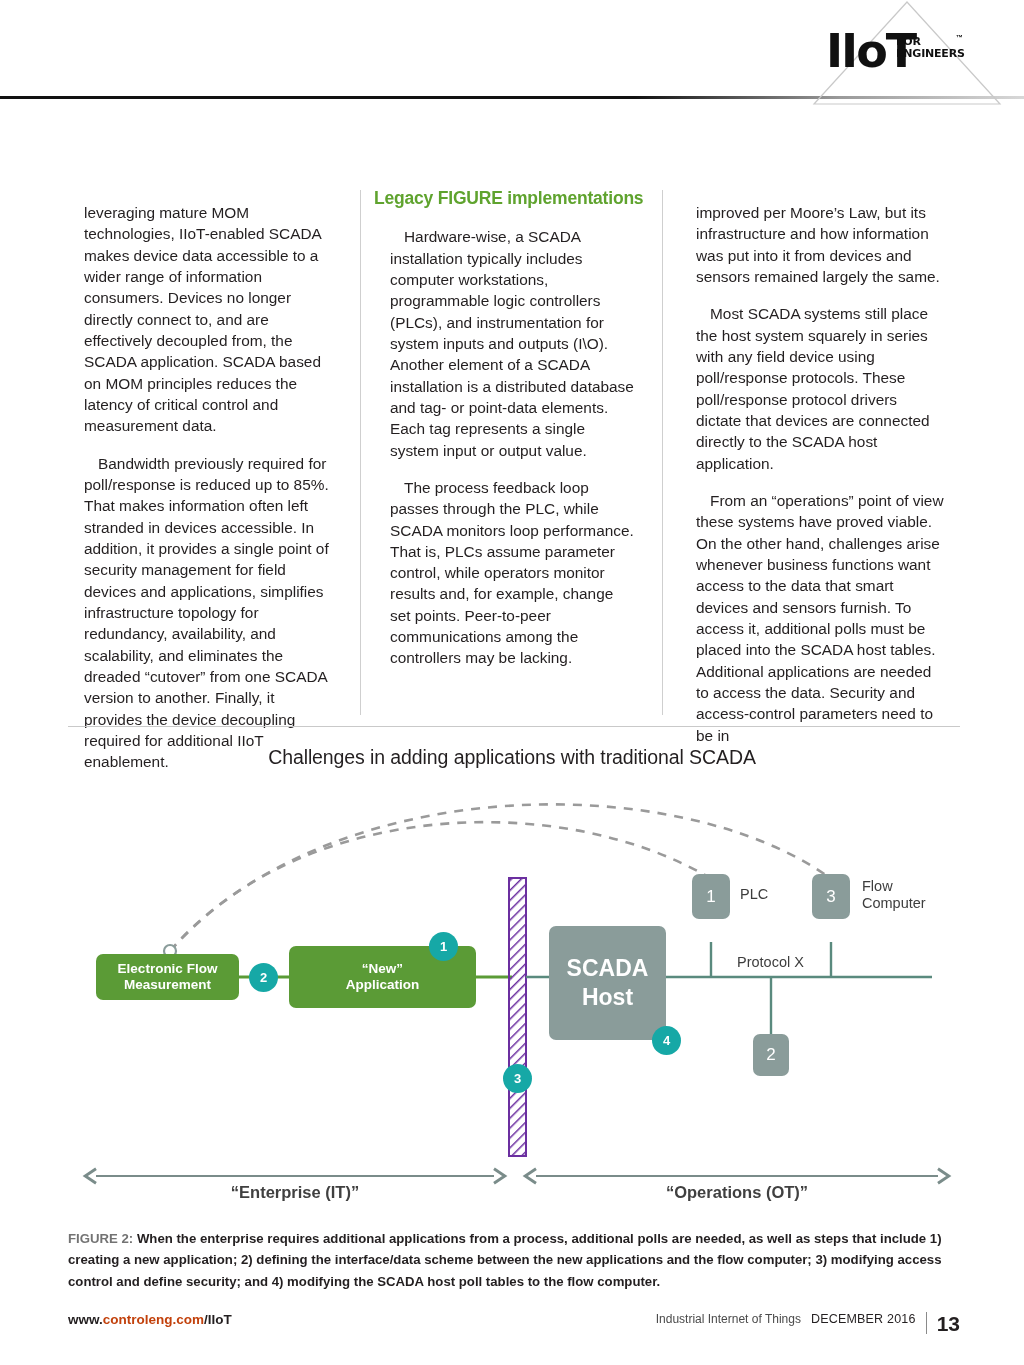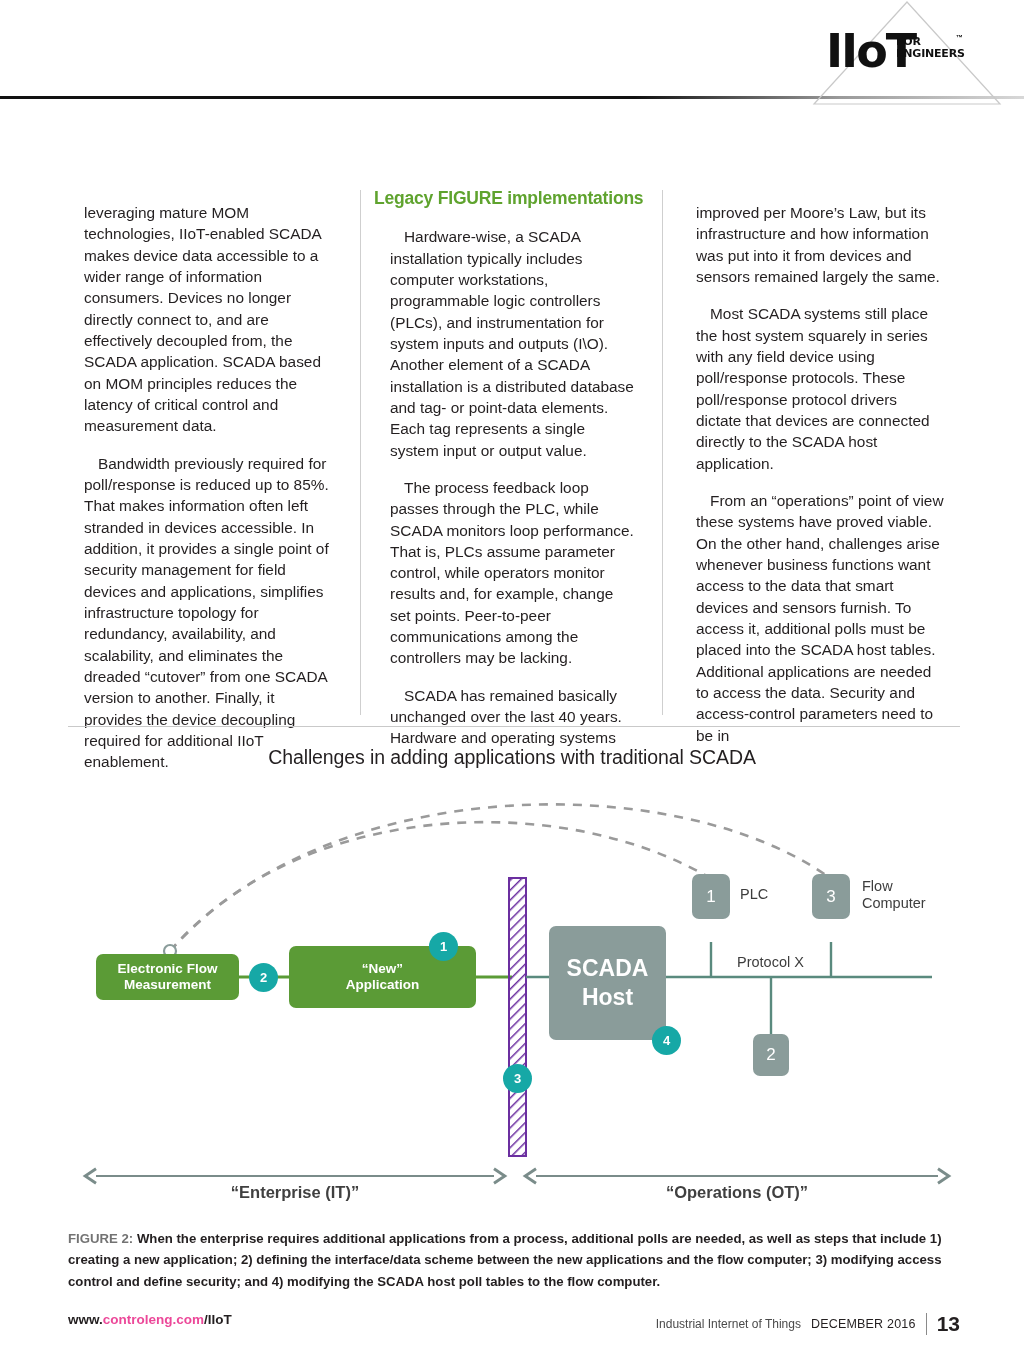--- a/index.html
+++ b/index.html
@@ -183,24 +183,24 @@
   .footer {
     position: absolute;
     left: 68px; top: 1312px;
     width: 892px;
     height: 24px;
   }
   .footer-left {
     position: absolute; left: 0; top: 0;
     font-size: 13.5px; font-weight: 700; color: #231f20;
   }
-  .footer-left .green { color: #ec4899; }
+  .footer-left .green { color: #c2410c; }
   .footer-right {
     position: absolute; right: 0; top: 0;
-    display: flex; align-items: center; gap: 10px;
+    display: flex; gap: 10px;
   }
   .footer-mag { font-size: 12px; color: #4a4a4a; }
   .footer-date { font-size: 12.5px; font-weight: 400; color: #231f20; letter-spacing: 0.2px; }
   .footer-bar { width: 1px; height: 22px; background: #8a8a8a; }
   .footer-page { font-size: 21px; font-weight: 700; color: #231f20; }
 </style>
 </head>
 <body>
 
 <div class="page-header">
@@ -225,21 +225,20 @@
 
   <div class="col">
     <p class="noindent">leveraging mature MOM technologies, IIoT-enabled SCADA makes device data accessible to a wider range of information consumers. Devices no longer directly connect to, and are effectively decoupled from, the SCADA application. SCADA based on MOM principles reduces the latency of critical control and measurement data.</p>
     <p>Bandwidth previously required for poll/response is reduced up to 85%. That makes information often left stranded in devices accessible. In addition, it provides a single point of security management for field devices and applications, simplifies infrastructure topology for redundancy, availability, and scalability, and eliminates the dreaded “cutover” from one SCADA version to another. Finally, it provides the device decoupling required for additional IIoT enablement.</p>
   </div>
 
   <div class="col">
     <h2>Legacy FIGURE implementations</h2>
     <p>Hardware-wise, a SCADA installation typically includes computer workstations, programmable logic controllers (PLCs), and instrumentation for system inputs and outputs (I\O). Another element of a SCADA installation is a distributed database and tag- or point-data elements. Each tag represents a single system input or output value.</p>
     <p>The process feedback loop passes through the PLC, while SCADA monitors loop performance. That is, PLCs assume parameter control, while operators monitor results and, for example, change set points. Peer-to-peer communications among the controllers may be lacking.</p>
-    <p>SCADA has remained basically unchanged over the last 40 years. Hardware and operating systems</p>
   </div>
 
   <div class="col">
     <p class="noindent">improved per Moore’s Law, but its infrastructure and how information was put into it from devices and sensors remained largely the same.</p>
     <p>Most SCADA systems still place the host system squarely in series with any field device using poll/response protocols. These poll/response protocol drivers dictate that devices are connected directly to the SCADA host application.</p>
     <p>From an “operations” point of view these systems have proved viable. On the other hand, challenges arise whenever business functions want access to the data that smart devices and sensors furnish. To access it, additional polls must be placed into the SCADA host tables. Additional applications are needed to access the data. Security and access-control parameters need to be in</p>
   </div>
 
 </div>
 

